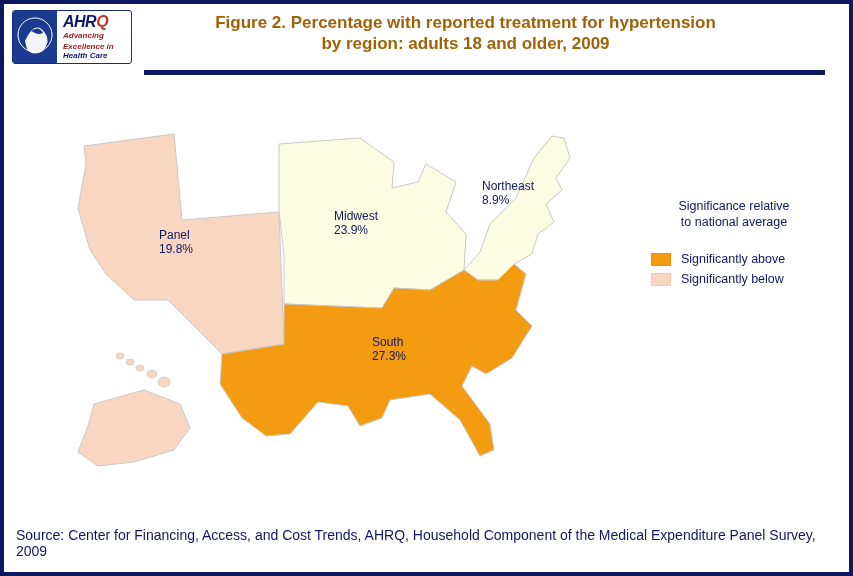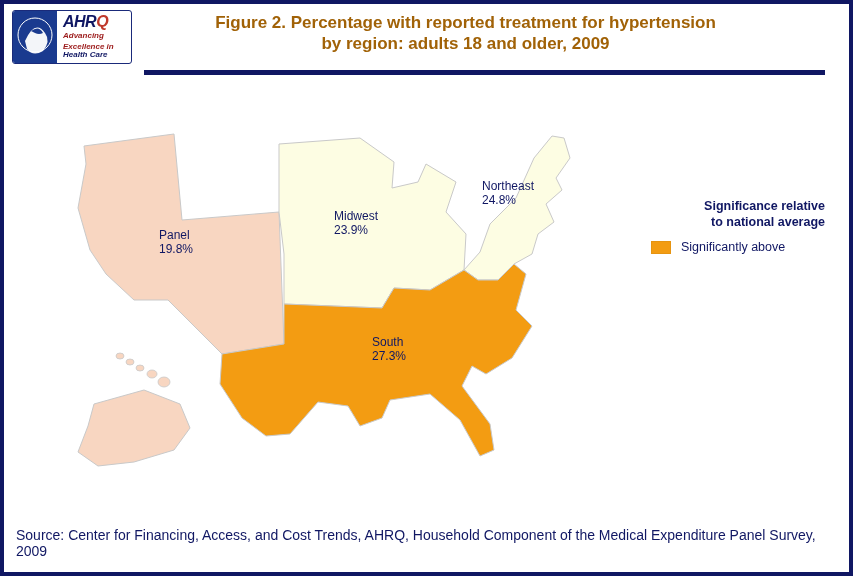--- a/index.html
+++ b/index.html
@@ -31,21 +31,21 @@
     display: flex;
     overflow: hidden;
     background: #fff;
   }
   .logo-left-svg { width:44px; height:54px; display:block; }
   .logo-right {
     flex: 1;
     padding: 3px 4px 3px 6px;
     display:flex;
     flex-direction:column;
-    justify-content:center;
+    justify-content:space-between;
   }
   .logo-ahrq {
     font-size: 16px;
     font-weight: bold;
     font-style: italic;
     letter-spacing: -0.5px;
     color: #101763;
     line-height: 1;
   }
   .logo-ahrq .Q { color: #c0392b; }
@@ -100,24 +100,24 @@
   .region-label .val { display:block; }
   .legend {
     position: absolute;
     right: 24px;
     top: 195px;
     width: 182px;
     font-size: 12.5px;
     color: #101763;
   }
   .legend-title {
-    font-weight: bold;
-    text-align: right;
+    font-weight: normal;
+    text-align: center;
     line-height: 1.25;
-    margin-bottom: 10px;
+    margin-bottom: 22px;
   }
   .legend-item {
     display: flex;
     align-items: center;
     margin: 6px 0 6px 8px;
   }
   .swatch {
     width: 20px;
     height: 13px;
     flex: 0 0 auto;
@@ -271,34 +271,38 @@
     <div class="region-label" style="left:95px; top:125px;">
       <span class="name">Panel</span>
       <span class="val">19.8%</span>
     </div>
     <div class="region-label" style="left:270px; top:106px;">
       <span class="name">Midwest</span>
       <span class="val">23.9%</span>
     </div>
     <div class="region-label" style="left:418px; top:76px;">
       <span class="name">Northeast</span>
-      <span class="val">24.8%</span>
+      <span class="val">8.9%</span>
     </div>
     <div class="region-label" style="left:308px; top:232px;">
       <span class="name">South</span>
       <span class="val">27.3%</span>
     </div>
   </div>
 
   <div class="legend">
     <div class="legend-title">
       <span>Significance relative</span><br>
       <span>to national average</span>
     </div>
     <div class="legend-item">
       <span class="swatch" style="background: rgb(243, 156, 18);"></span>
       <span>Significantly above</span>
     </div>
+    <div class="legend-item">
+      <span class="swatch" style="background: rgb(248, 214, 193);"></span>
+      <span>Significantly below</span>
+    </div>
   </div>
 
   <div class="footer-note">Source: Center for Financing, Access, and Cost Trends, AHRQ, Household Component of the Medical Expenditure Panel Survey, 2009</div>
 
 </div>
 
 </body></html>

